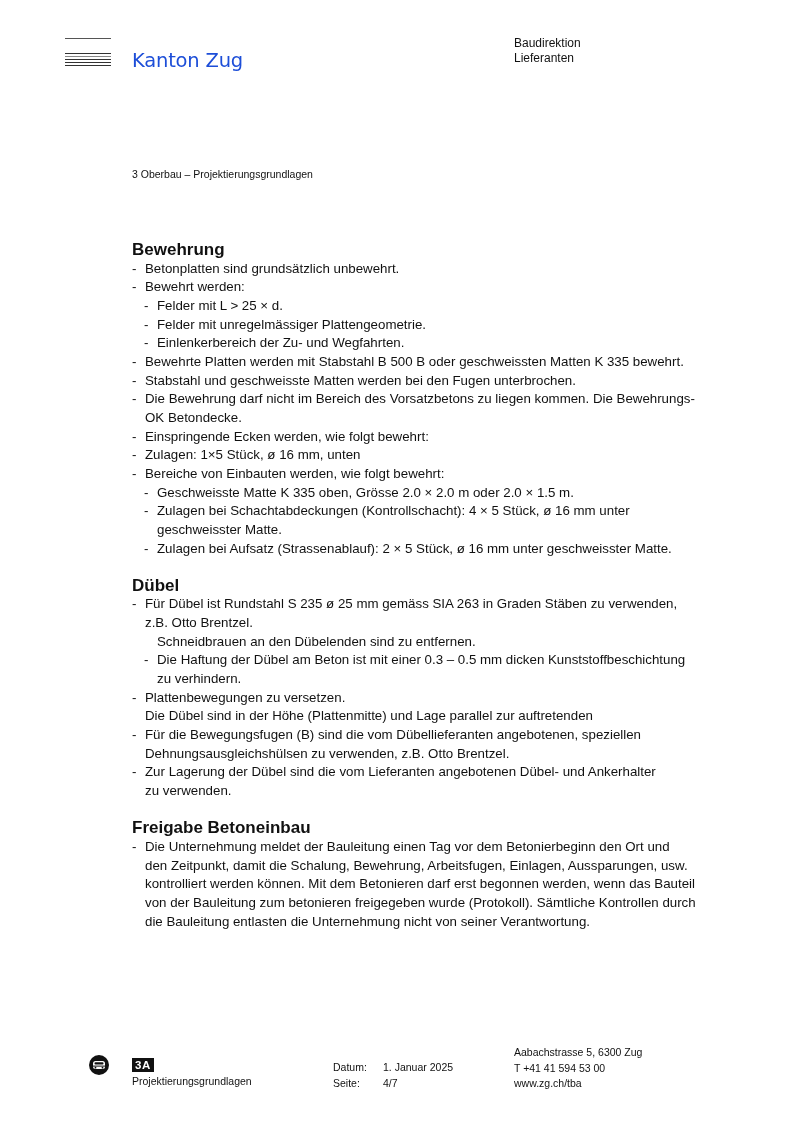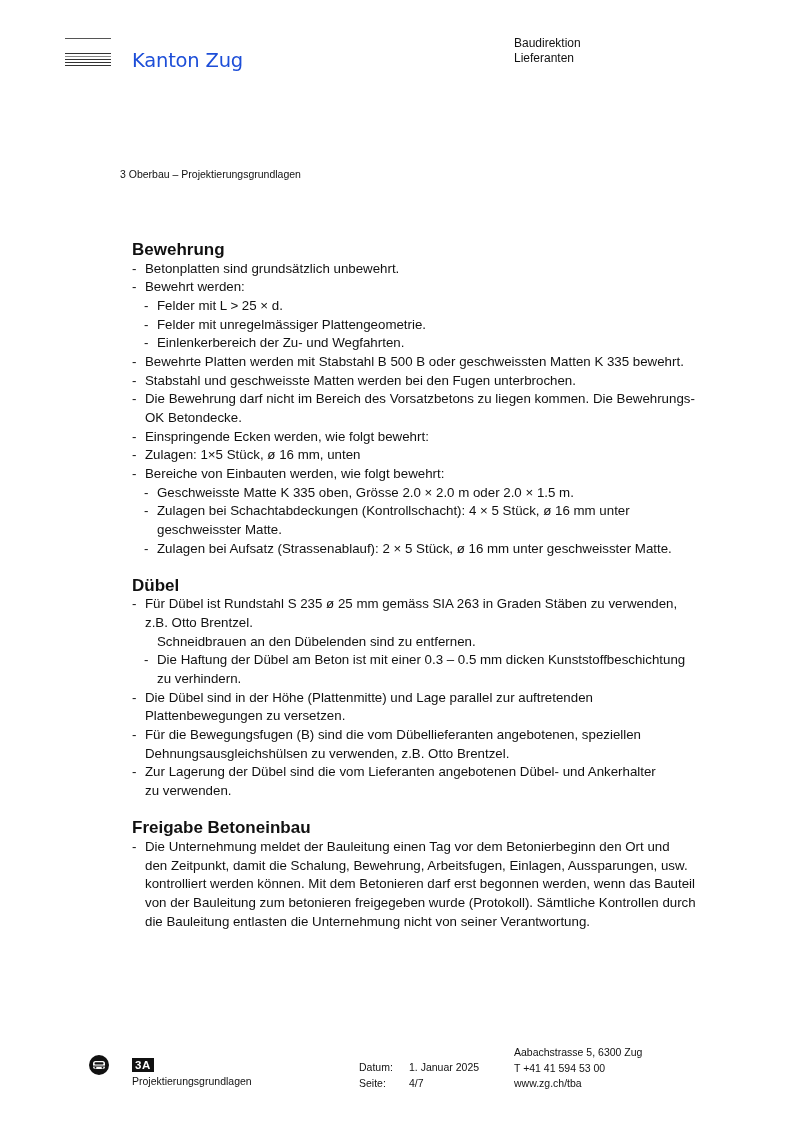--- a/index.html
+++ b/index.html
@@ -6,35 +6,35 @@
   body { width:794px; height:1123px; position:relative; overflow:hidden;
          font-family:"Liberation Sans", sans-serif; color:#111; }
   .logo-lines { position:absolute; left:65px; top:38px; width:46px; }
   .logo-lines .top { position:absolute; left:0; top:0; width:46px; height:1px; background:#555; }
   .logo-lines .stack { position:absolute; left:0; top:15px; width:46px; }
   .logo-lines .stack div { width:46px; height:1px; margin-bottom:2px; background:#333; }
   .logo-lines .stack div:nth-child(2){ background:#888; }
   .brand { position:absolute; left:132px; top:49px; font-family:"DejaVu Sans", sans-serif;
            font-size:19.5px; letter-spacing:-0.2px; color:#1d4ed8; }
   .dept { position:absolute; left:514px; top:36px; font-size:12px; line-height:15px; color:#111; }
-  .running { position:absolute; left:120px; top:168px; font-size:10.5px; color:#111; }
+  .running { position:absolute; left:132px; top:168px; font-size:10.5px; color:#111; }
   .content { position:absolute; left:132px; top:241px; width:610px; font-size:13.3px; line-height:18.65px; }
   .content h2 { margin:0; font-size:17px; font-weight:bold; line-height:18.65px; }
   .section { margin-bottom:18.65px; }
   .li { position:relative; padding-left:13px; }
   .li .dash { position:absolute; left:0; top:0; }
   .li.sub { padding-left:25px; }
   .li.sub .dash { left:12px; }
   .li.cont { padding-left:25px; }
   .footer-icon { position:absolute; left:88px; top:1054px; width:22px; height:22px; }
   .badge { position:absolute; left:132px; top:1058px; background:#111; color:#fff;
            font-weight:bold; font-size:11.5px; line-height:14px; padding:0 3px; letter-spacing:0.5px; }
   .doctype { position:absolute; left:132px; top:1075px; font-size:10.5px; }
   .meta { position:absolute; left:333px; top:1060px; font-size:10.5px; line-height:15.5px; }
-  .meta .row { display:flex;margin-left:26px; }
+  .meta .row { display:flex; }
   .meta .k { width:50px; }
   .addr { position:absolute; left:514px; top:1045px; font-size:10.5px; line-height:15.5px; }
 </style>
 </head>
 <body>
 
 <div class="logo-lines">
   <div class="top"></div>
   <div class="stack">
       <div></div>
@@ -123,22 +123,22 @@
       <div class="li cont">
         <div>Schneidbrauen an den Dübelenden sind zu entfernen.</div>
       </div>
       <div class="li sub">
         <span class="dash">-</span>
         <div>Die Haftung der Dübel am Beton ist mit einer 0.3 – 0.5 mm dicken Kunststoffbeschichtung</div>
         <div>zu verhindern.</div>
       </div>
       <div class="li">
         <span class="dash">-</span>
+        <div>Plattenbewegungen zu versetzen.</div>
         <div>Die Dübel sind in der Höhe (Plattenmitte) und Lage parallel zur auftretenden</div>
-        <div>Plattenbewegungen zu versetzen.</div>
       </div>
       <div class="li">
         <span class="dash">-</span>
         <div>Für die Bewegungsfugen (B) sind die vom Dübellieferanten angebotenen, speziellen</div>
         <div>Dehnungsausgleichshülsen zu verwenden, z.B. Otto Brentzel.</div>
       </div>
       <div class="li">
         <span class="dash">-</span>
         <div>Zur Lagerung der Dübel sind die vom Lieferanten angebotenen Dübel- und Ankerhalter</div>
         <div>zu verwenden.</div>

